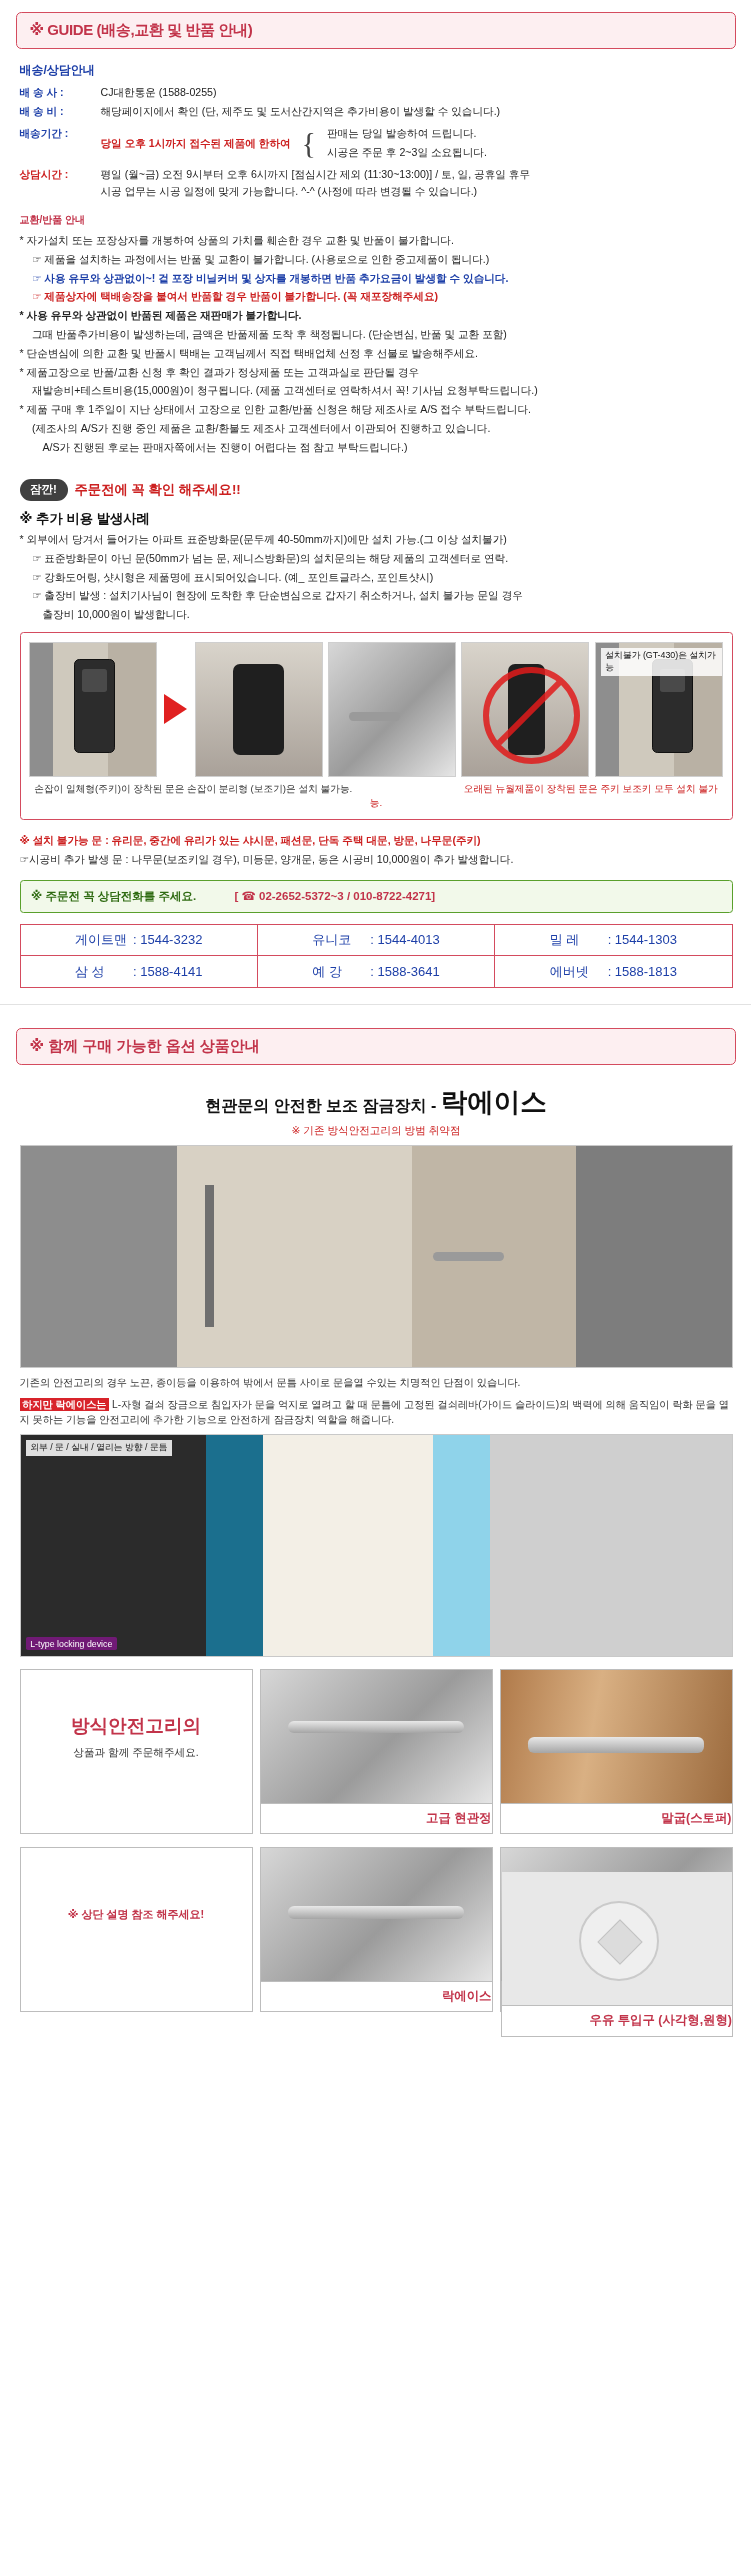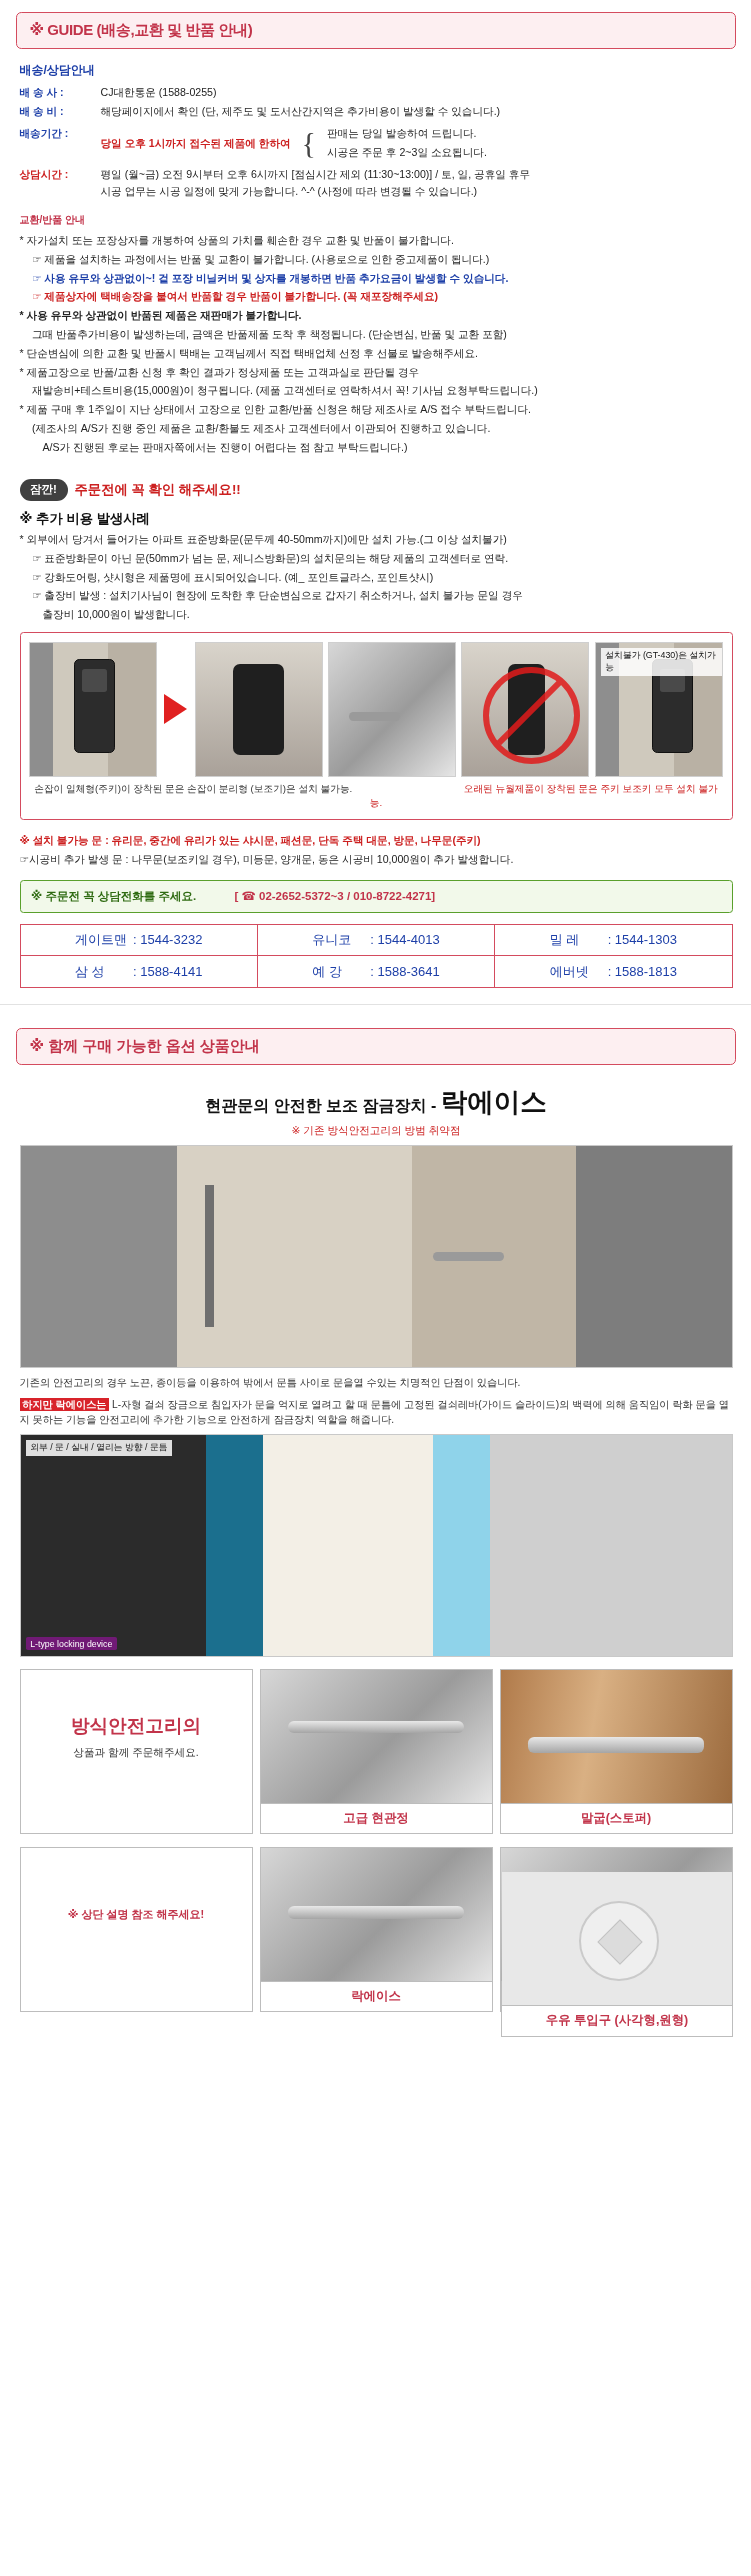--- a/index.html
+++ b/index.html
@@ -78,21 +78,21 @@
   }
   .opt-head{text-align:center;margin:19.5px 0 3.5px 0;font-size:16px;font-weight:bold;color:#111;}
   .opt-head .brand{font-size:26.5px;color:#111;}
   .opt-sub{text-align:center;color:#cc2020;font-size:10.6px;margin-bottom:7px;}
   .imgbox{margin:0 19.5px;border:0.9px solid #c9c9c9;background:#cfcfcf;height:221px;position:relative;overflow:hidden;}
   .imgcap{margin:7px 19.5px 0 19.5px;font-size:10.2px;color:#333;line-height:15px;}
   .hl{background:#d8232a;color:#fff;font-weight:bold;padding:0.9px 2.7px;margin-top:35px;}
   .grid3{margin:12.4px 19.5px 0 19.5px;display:grid;grid-template-columns:1fr 1fr 1fr;gap:7px;}
   .card{border:0.9px solid #bdbdbd;background:#fff;}
   .card .cimg{height:133px;background:#dedede;position:relative;overflow:hidden;}
-  .card .clabel{border-top:0.9px solid #bdbdbd;text-align:center;font-weight:bold;color:#c2344a;padding:6.2px 0;font-size:12.4px;}
+  .card .clabel{border-top:0.9px solid #bdbdbd;text-align:right;font-weight:bold;color:#c2344a;padding:6.2px 0;font-size:12.4px;}
   .promo{display:flex;flex-direction:column;align-items:center;justify-content:center;height:133px;background:#fff;}
   .promo .p1{color:#c2344a;font-size:18.6px;font-weight:bold;}
   .promo .p2{color:#333;font-size:10.6px;margin-top:7px;}
   .promo .p3{color:#c2344a;font-size:11px;font-weight:bold;text-align:center;line-height:16px;}
   .divider{height:0.9px;background:#e2e2e2;margin:16px 0 0 0;}
   
   .door-a{position:absolute;inset:0;background:
      linear-gradient(90deg,#8e8e8e 0 18%,#cfc9bd 18% 62%,#b9b1a4 62% 100%);}
   .door-b{position:absolute;inset:0;background:linear-gradient(180deg,#d9d4cb,#a9a199);}
   .lockimg{position:absolute;left:50%;top:12%;width:39px;height:92px;margin-left:-19.5px;background:#2c2c2c;border-radius:5.3px;border:1.8px solid #111;}

